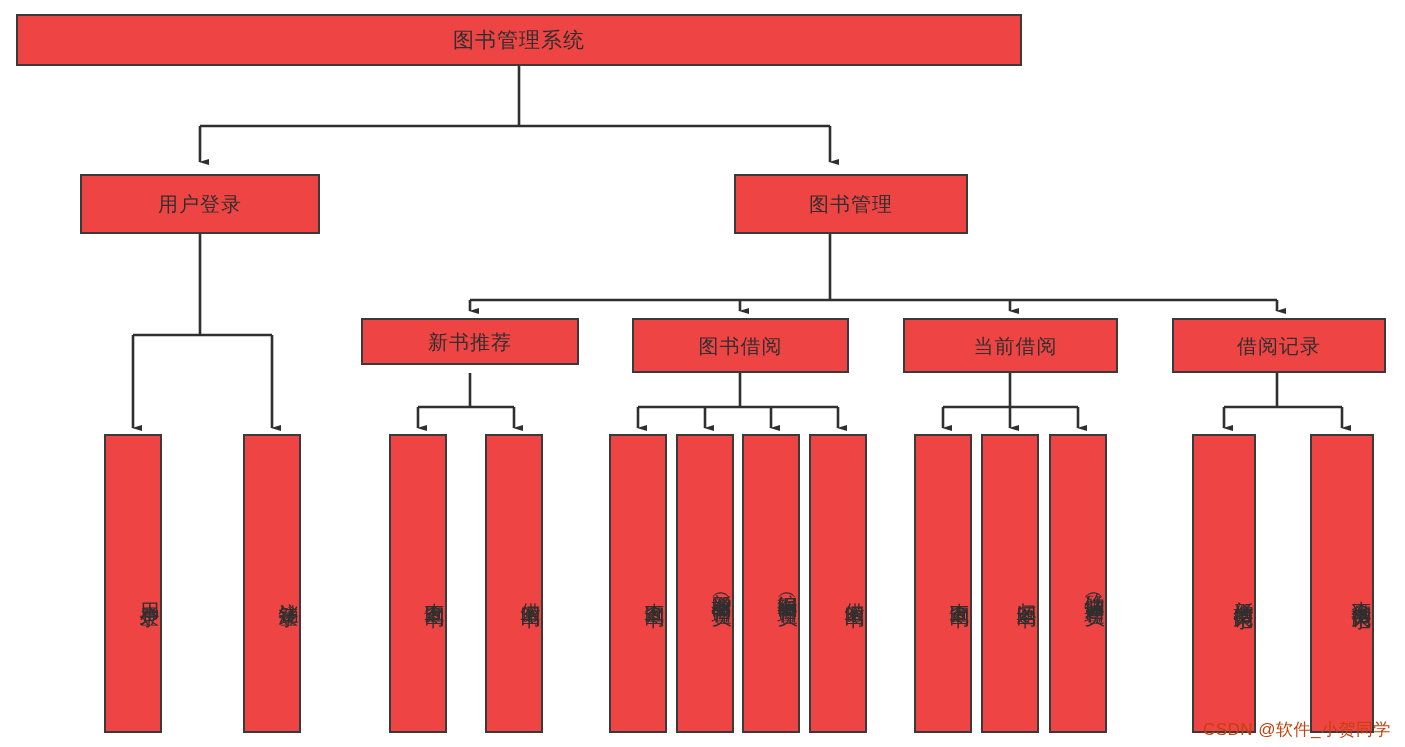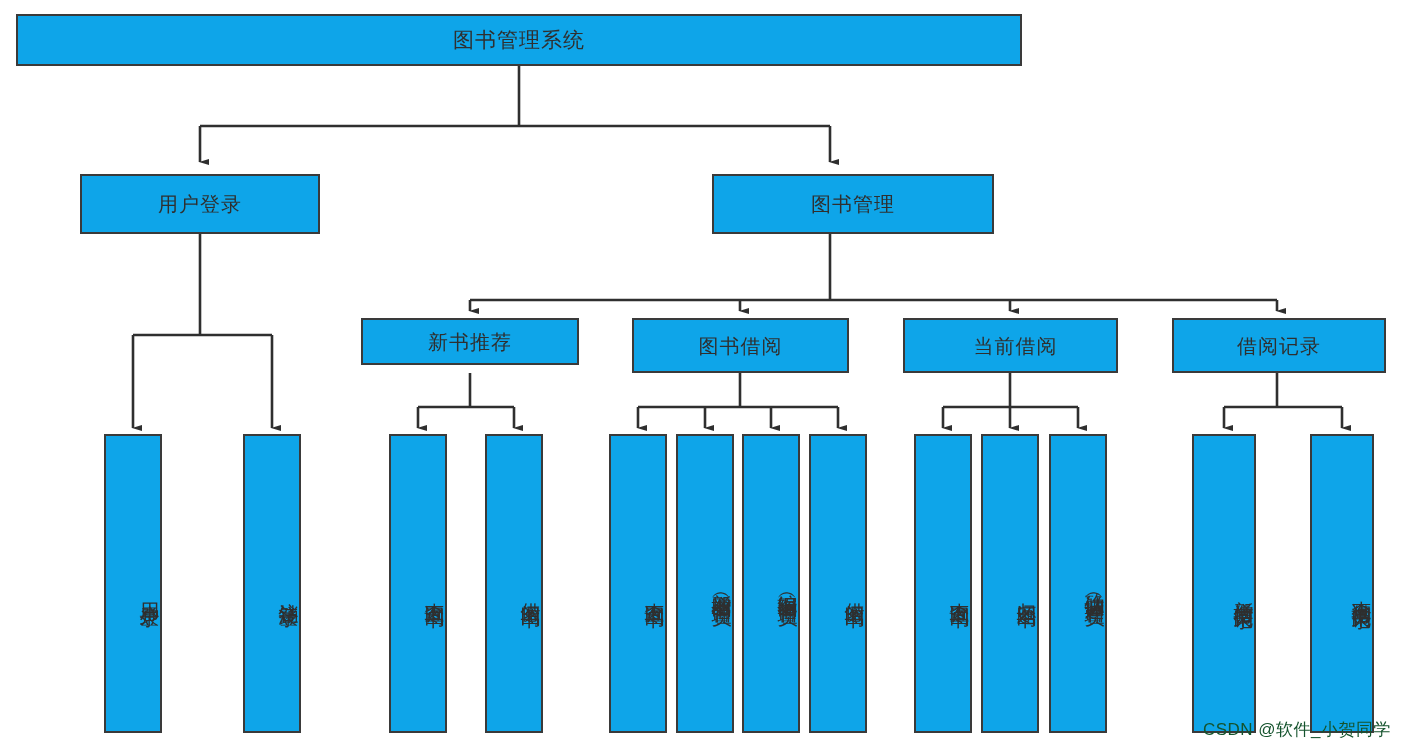--- a/index.html
+++ b/index.html
@@ -18,21 +18,21 @@
     position:absolute;
     left:0; top:0;
     width:1405px;
     height:747px;
     pointer-events:none;
   }
   .node{
     position:absolute;
     box-sizing:border-box;
     border:2px solid #3a3a3a;
-    background:#0ea5e9;
+    background:#ef4444;
     display:flex;
     align-items:center;
     justify-content:center;
     text-align:center;
     color:#2f2f2f;
   }
   .node-h{
     font-size:20px;
     letter-spacing:1px;
     line-height:1.2;
@@ -52,21 +52,21 @@
     padding-top:6px;
   }
   .root-node{
     font-size:21px;
   }
   .watermark{
     position:absolute;
     right:14px;
     bottom:6px;
     font-size:17px;
-    color:#14532d;
+    color:#c2410c;
     letter-spacing:0.5px;
     white-space:nowrap;
     text-align:center;
   }
 </style>
 </head>
 <body>
 
 <div id="canvas">
 
@@ -123,21 +123,21 @@
     </g>
   </svg>
 
   <div class="node node-h root-node" style="left:16px; top:14px; width:1006px; height:52px;">
     <span>图书管理系统</span>
   </div>
 
   <div class="node node-h" style="left:80px; top:174px; width:240px; height:60px;">
     <span>用户登录</span>
   </div>
-  <div class="node node-h" style="left:712px; top:174px; width:282px; height:60px;">
+  <div class="node node-h" style="left:734px; top:174px; width:234px; height:60px;">
     <span>图书管理</span>
   </div>
 
   <div class="node node-h" style="left:361px; top:318px; width:218px; height:47px;">
     <span>新书推荐</span>
   </div>
   <div class="node node-h" style="left:632px; top:318px; width:217px; height:55px;">
     <span>图书借阅</span>
   </div>
   <div class="node node-h" style="left:903px; top:318px; width:215px; height:55px;padding-left:10px;">

